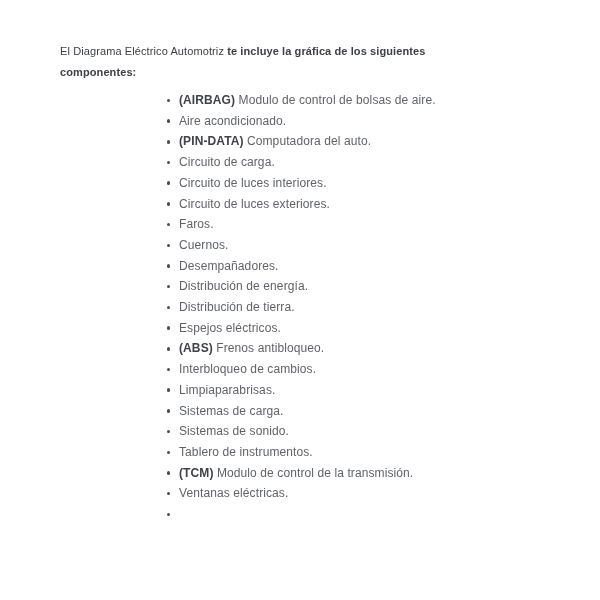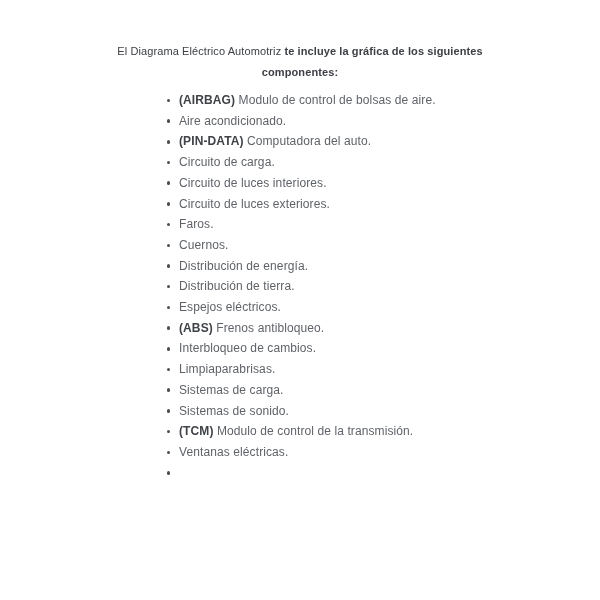--- a/index.html
+++ b/index.html
@@ -18,21 +18,21 @@
     font-family: "Liberation Sans", sans-serif;
   }
   .page {
     width: 600px;
     height: 600px;
     background: var(--bg);
   }
   .heading {
     margin: 41px auto 0;
     width: 480px;
-    text-align: center;
+    text-align: left;
     font-size: 11px;
     line-height: 21px;
     color: var(--heading-text);
     font-weight: 400;
     letter-spacing: 0.1px;
   }
   .heading strong { font-weight: 700; }
   .component-list {
     list-style: none;
     margin: 7px 0 0 166px;
@@ -69,25 +69,27 @@
 
   <ul class="component-list">
       <li><span class="dot"></span><strong>(AIRBAG)</strong> <span>Modulo de control de bolsas de aire.</span></li>
       <li><span class="dot"></span><span>Aire acondicionado.</span></li>
       <li><span class="dot"></span><strong>(PIN-DATA)</strong> <span>Computadora del auto.</span></li>
       <li><span class="dot"></span><span>Circuito de carga.</span></li>
       <li><span class="dot"></span><span>Circuito de luces interiores.</span></li>
       <li><span class="dot"></span><span>Circuito de luces exteriores.</span></li>
       <li><span class="dot"></span><span>Faros.</span></li>
       <li><span class="dot"></span><span>Cuernos.</span></li>
+      <li><span class="dot"></span><span>Desempañadores.</span></li>
       <li><span class="dot"></span><span>Distribución de energía.</span></li>
       <li><span class="dot"></span><span>Distribución de tierra.</span></li>
       <li><span class="dot"></span><span>Espejos eléctricos.</span></li>
       <li><span class="dot"></span><strong>(ABS)</strong> <span>Frenos antibloqueo.</span></li>
       <li><span class="dot"></span><span>Interbloqueo de cambios.</span></li>
       <li><span class="dot"></span><span>Limpiaparabrisas.</span></li>
       <li><span class="dot"></span><span>Sistemas de carga.</span></li>
       <li><span class="dot"></span><span>Sistemas de sonido.</span></li>
+      <li><span class="dot"></span><span>Tablero de instrumentos.</span></li>
       <li><span class="dot"></span><strong>(TCM)</strong> <span>Modulo de control de la transmisión.</span></li>
       <li><span class="dot"></span><span>Ventanas eléctricas.</span></li>
       <li><span class="dot"></span></li>
     </ul>
 </div>
 
 </body></html>

